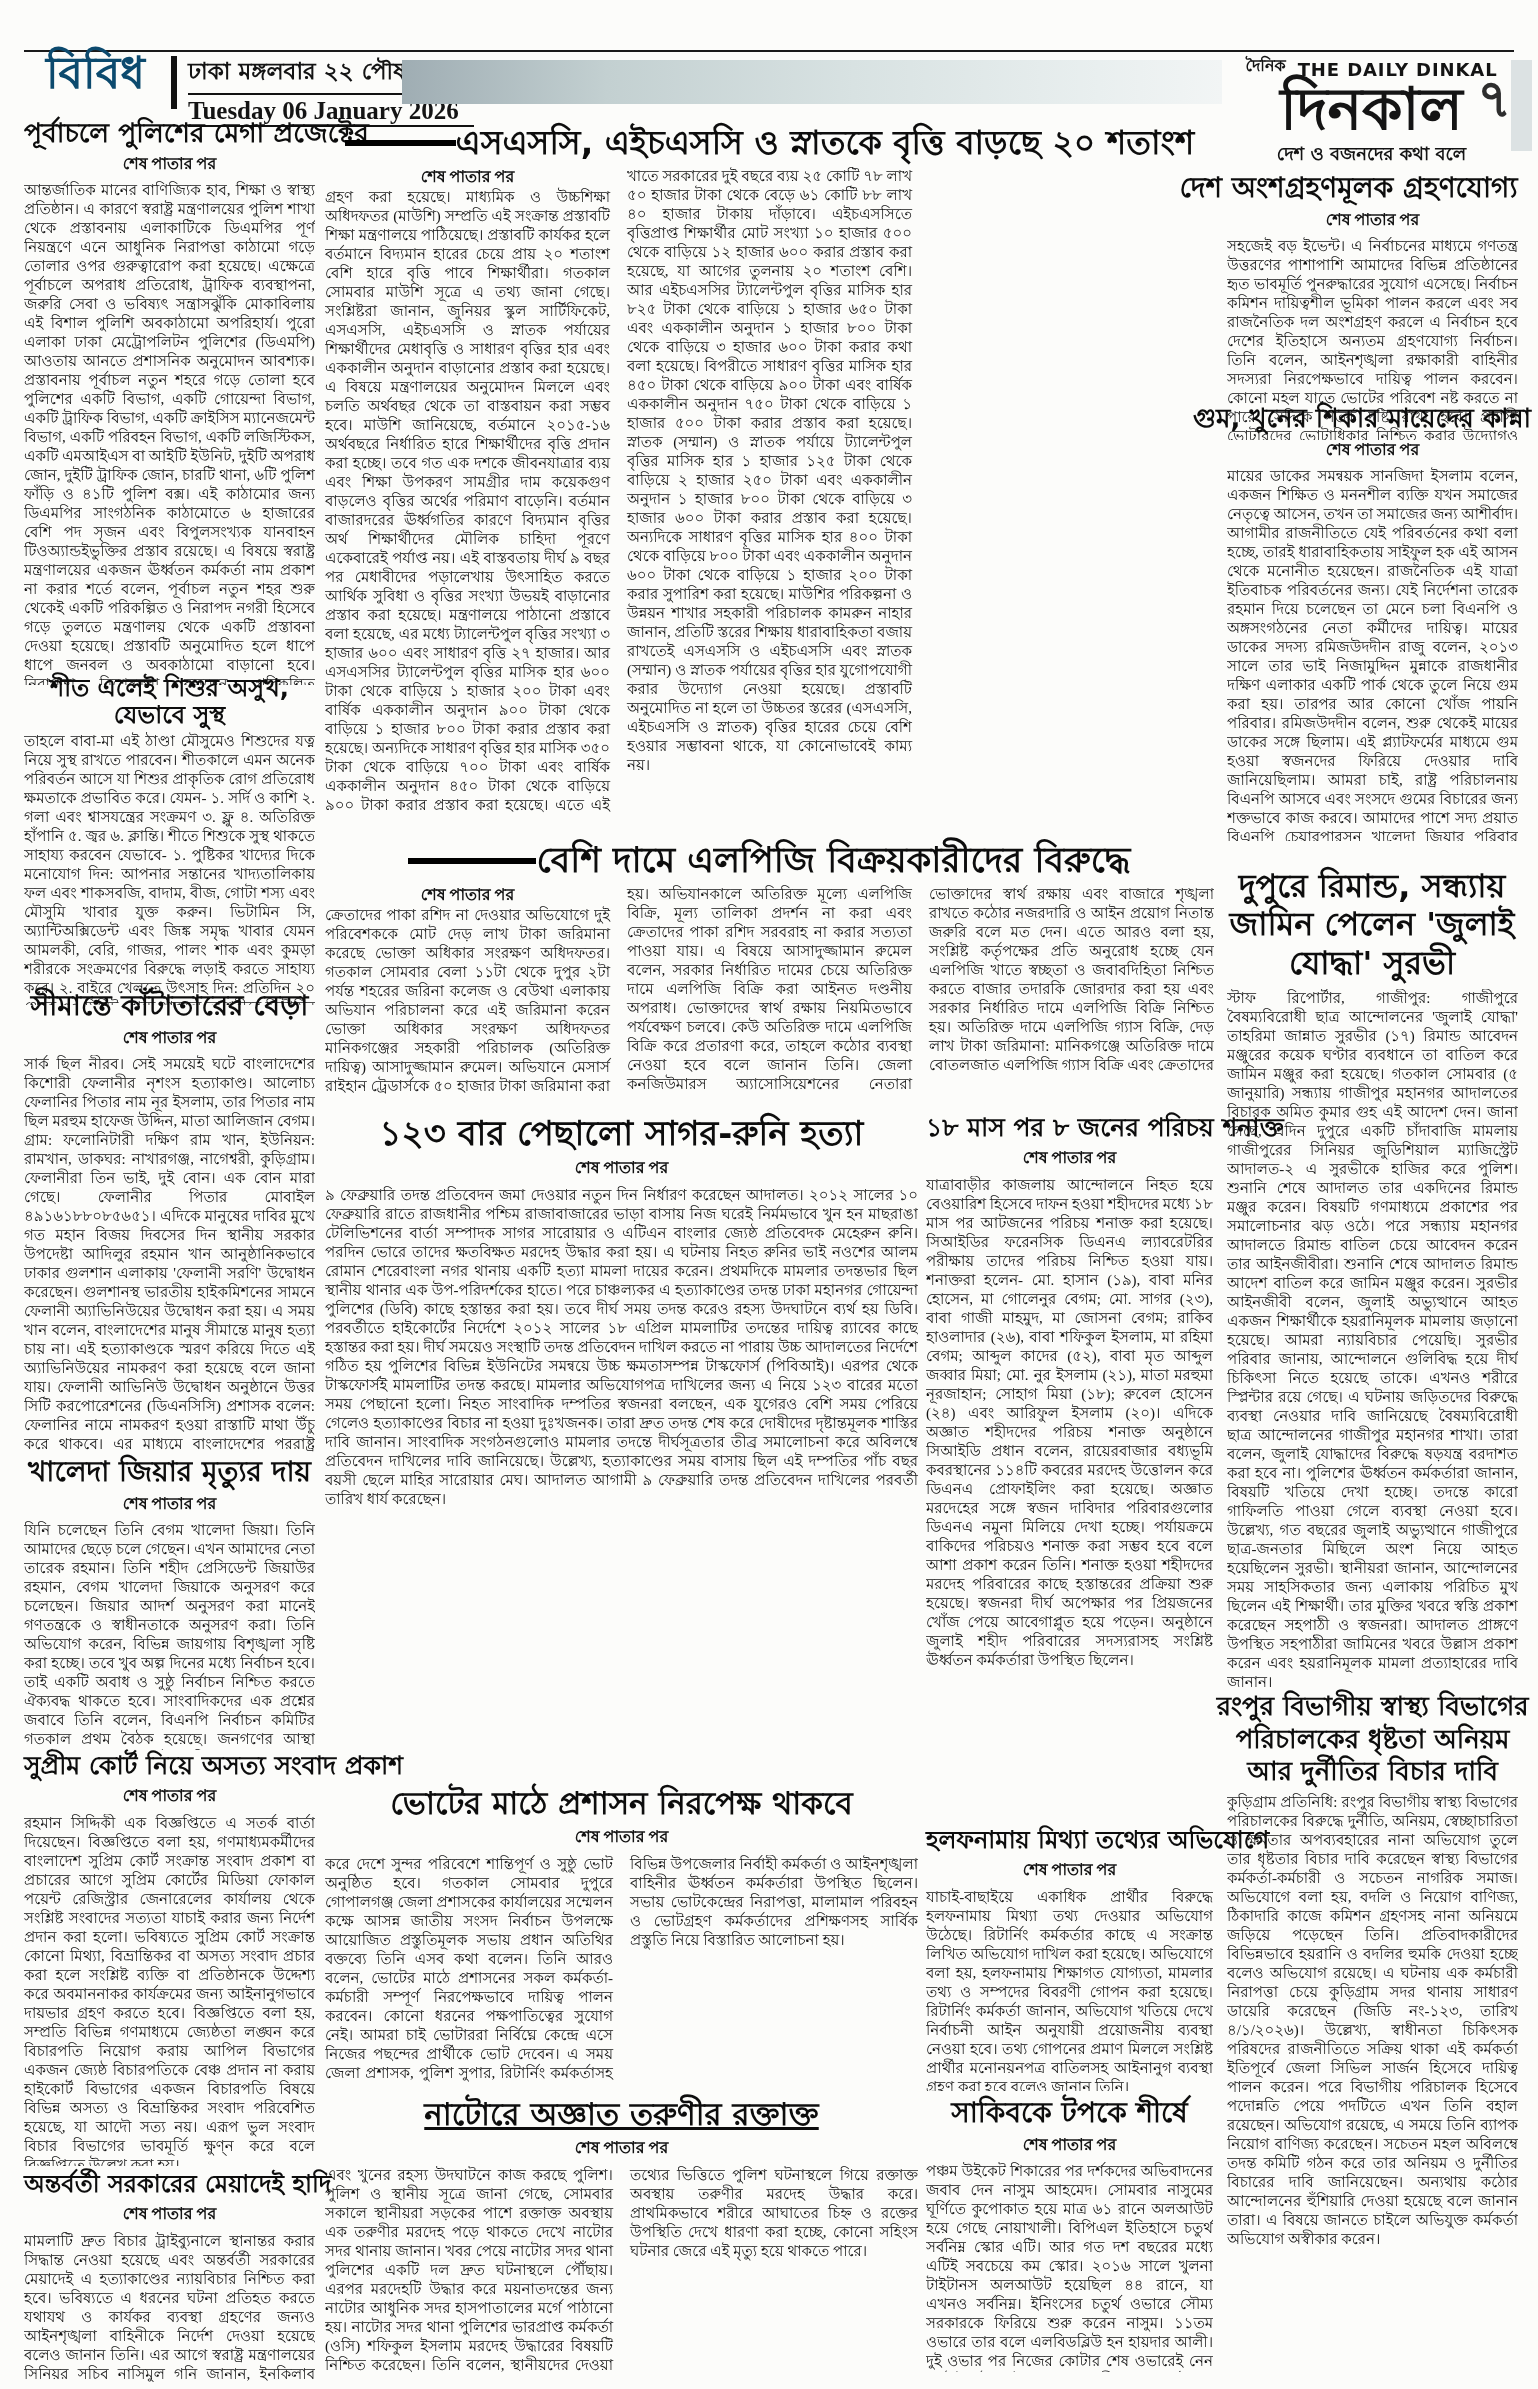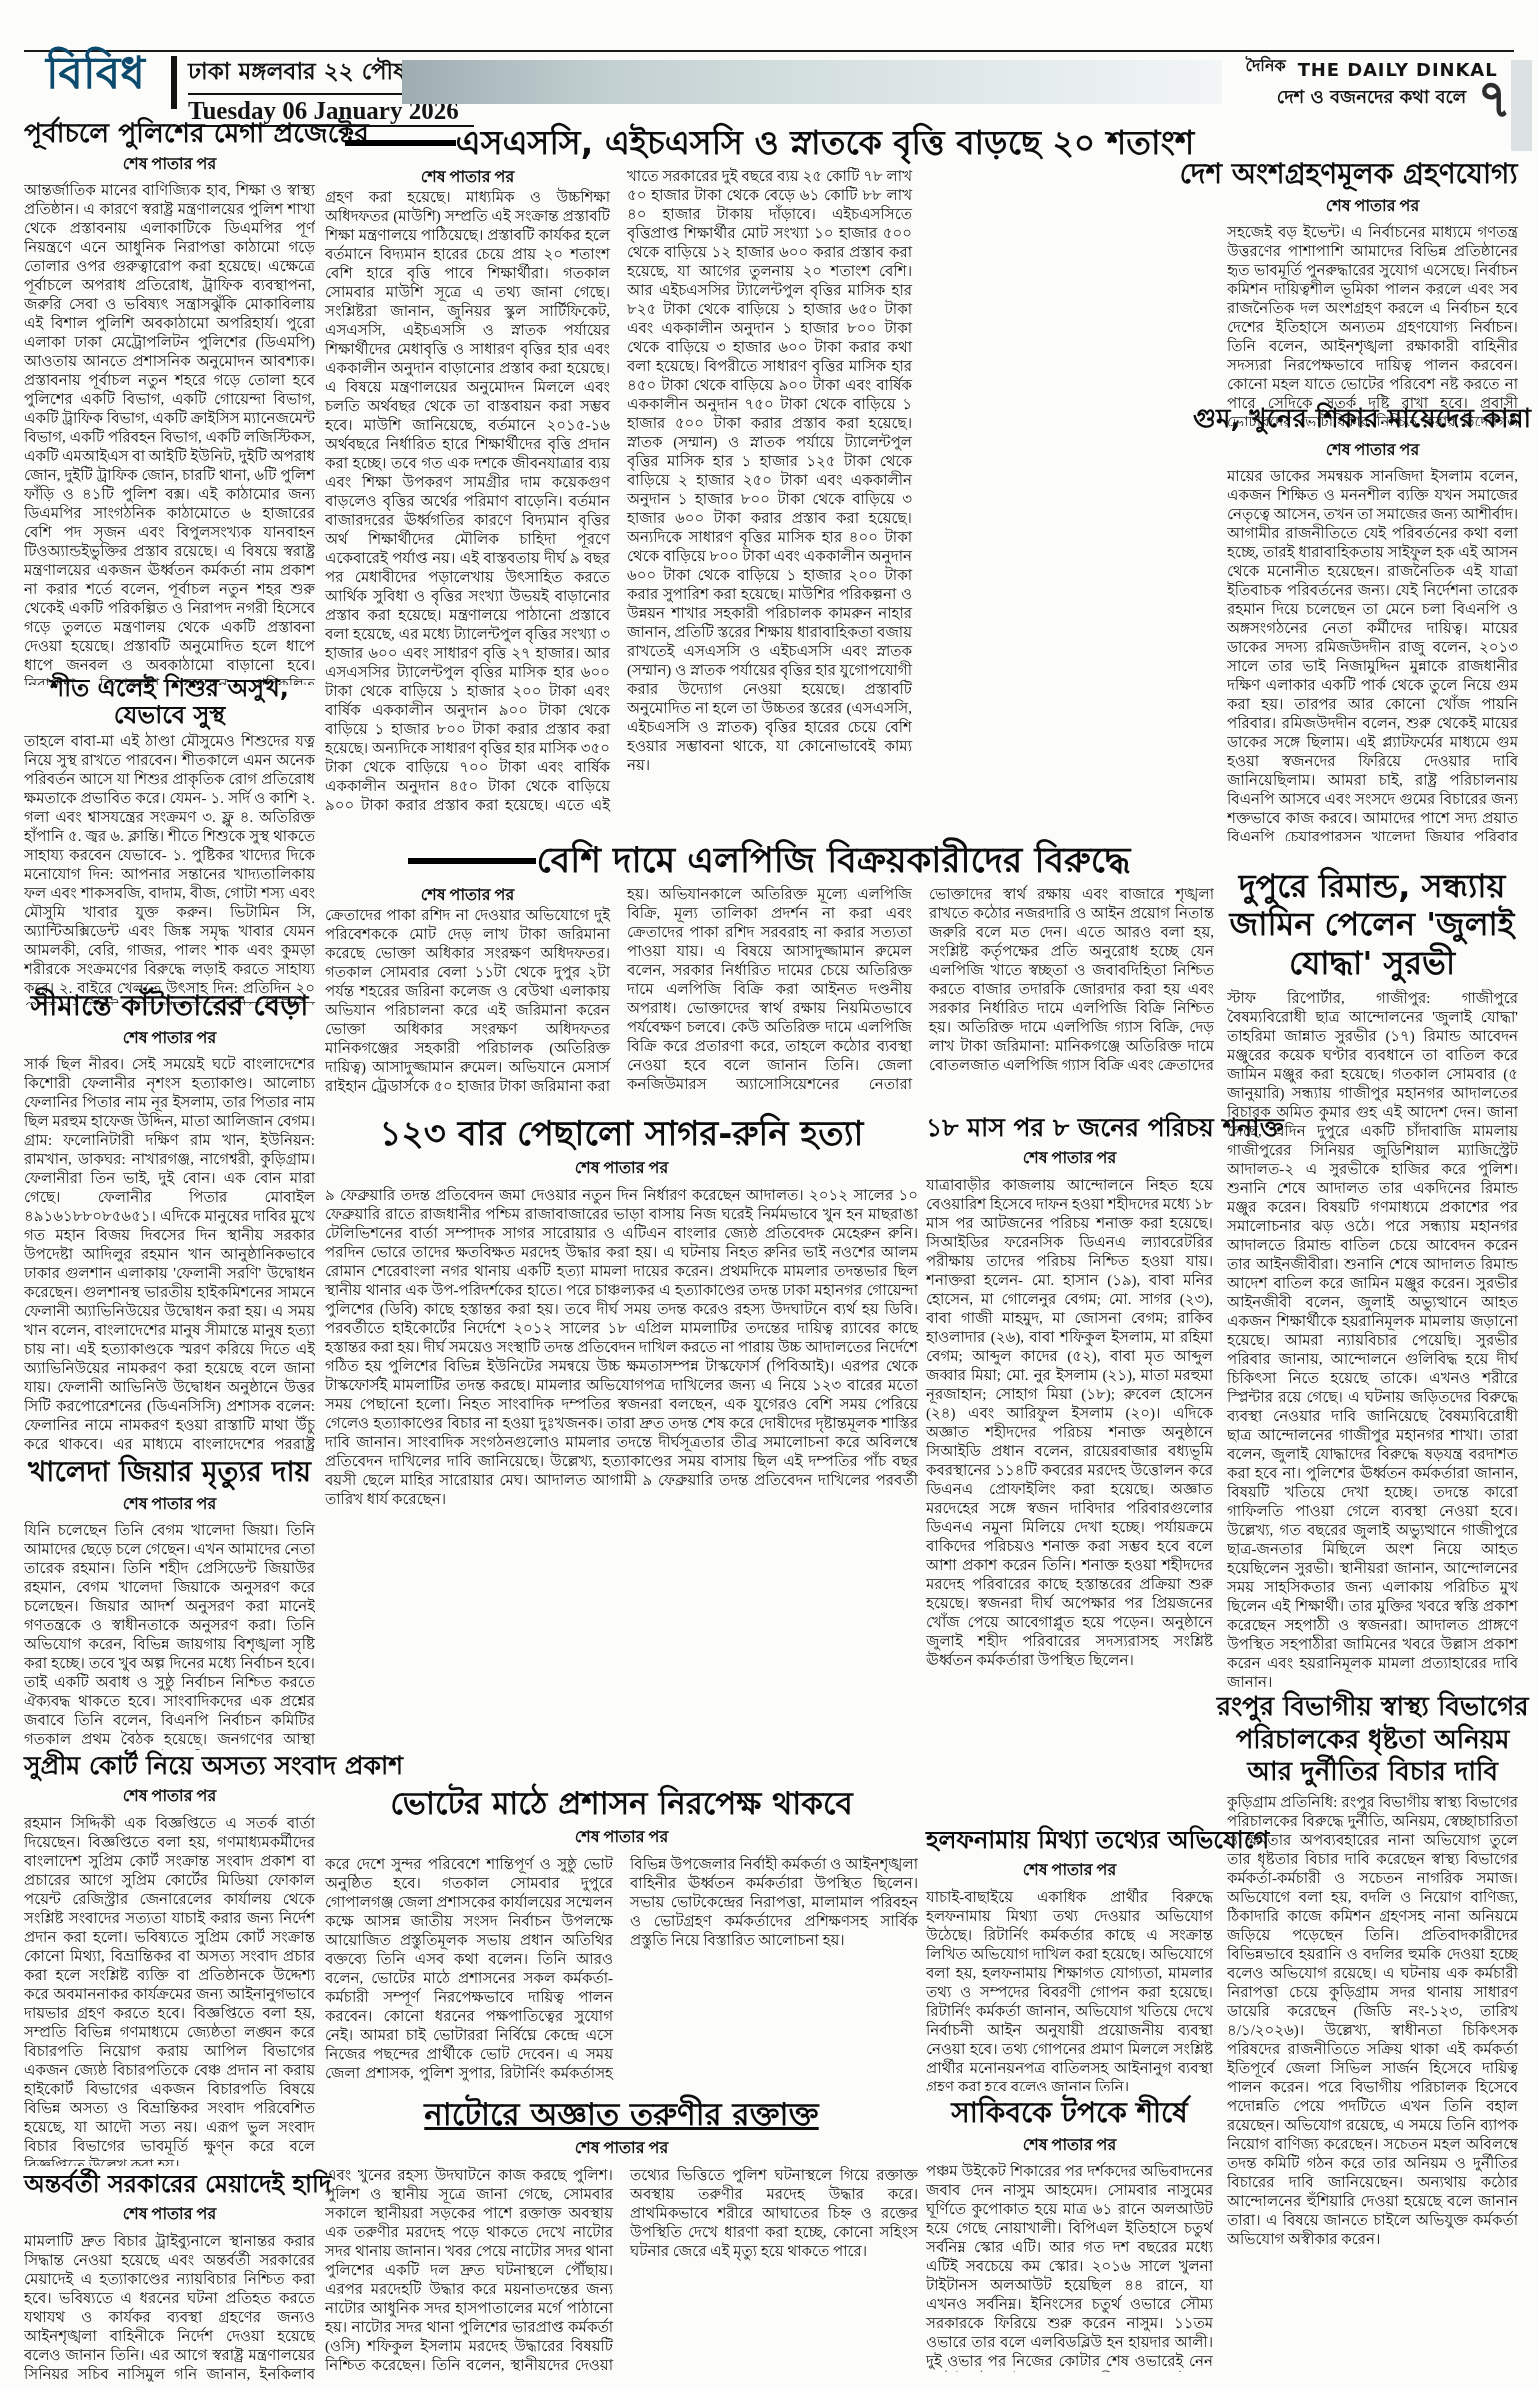--- a/index.html
+++ b/index.html
@@ -49,20 +49,21 @@
   <div class="datebox">
     <div class="date-bn">ঢাকা মঙ্গলবার ২২ পৌষ ১৪৩২</div>
     <div class="date-en">Tuesday 06 January 2026</div>
   </div>
   <div class="gradbar"></div>
   <div class="masthead">
     <div class="mast-row">
       <span class="mast-prefix">দৈনিক</span>
       <span class="mast-en">THE DAILY DINKAL</span>
     </div>
+    <div class="mast-logo">দিনকাল</div>
     <div class="mast-tag">দেশ ও বজনদের কথা বলে</div>
   </div>
   <div class="pagebar"></div>
   <div class="pagenum">৭</div>
 
   <article class="art" style="left:24px;top:118px;width:291px;">
     <h2 class="hl nowrap" style="font-size:26.5px;">পূর্বাচলে পুলিশের মেগা প্রজেক্টের</h2>
     <div class="dl">শেষ পাতার পর</div>
     <div class="bd" style="height:504px;">আন্তর্জাতিক মানের বাণিজ্যিক হাব, শিক্ষা ও স্বাস্থ্য প্রতিষ্ঠান। এ কারণে স্বরাষ্ট্র মন্ত্রণালয়ের পুলিশ শাখা থেকে প্রস্তাবনায় এলাকাটিকে ডিএমপির পূর্ণ নিয়ন্ত্রণে এনে আধুনিক নিরাপত্তা কাঠামো গড়ে তোলার ওপর গুরুত্বারোপ করা হয়েছে। এক্ষেত্রে পূর্বাচলে অপরাধ প্রতিরোধ, ট্রাফিক ব্যবস্থাপনা, জরুরি সেবা ও ভবিষ্যৎ সন্ত্রাসঝুঁকি মোকাবিলায় এই বিশাল পুলিশি অবকাঠামো অপরিহার্য। পুরো এলাকা ঢাকা মেট্রোপলিটন পুলিশের (ডিএমপি) আওতায় আনতে প্রশাসনিক অনুমোদন আবশ্যক। প্রস্তাবনায় পূর্বাচল নতুন শহরে গড়ে তোলা হবে পুলিশের একটি বিভাগ, একটি গোয়েন্দা বিভাগ, একটি ট্রাফিক বিভাগ, একটি ক্রাইসিস ম্যানেজমেন্ট বিভাগ, একটি পরিবহন বিভাগ, একটি লজিস্টিকস, একটি এমআইএস বা আইটি ইউনিট, দুইটি অপরাধ জোন, দুইটি ট্রাফিক জোন, চারটি থানা, ৬টি পুলিশ ফাঁড়ি ও ৪১টি পুলিশ বক্স। এই কাঠামোর জন্য ডিএমপির সাংগঠনিক কাঠামোতে ৬ হাজারের বেশি পদ সৃজন এবং বিপুলসংখ্যক যানবাহন টিওঅ্যান্ডইভুক্তির প্রস্তাব রয়েছে। এ বিষয়ে স্বরাষ্ট্র মন্ত্রণালয়ের একজন ঊর্ধ্বতন কর্মকর্তা নাম প্রকাশ না করার শর্তে বলেন, পূর্বাচল নতুন শহর শুরু থেকেই একটি পরিকল্পিত ও নিরাপদ নগরী হিসেবে গড়ে তুলতে মন্ত্রণালয় থেকে একটি প্রস্তাবনা দেওয়া হয়েছে। প্রস্তাবটি অনুমোদিত হলে ধাপে ধাপে জনবল ও অবকাঠামো বাড়ানো হবে। নিরাপত্তা বিশ্লেষকরা বলছেন, পরিকল্পিত নগরায়ণের সঙ্গে সামঞ্জস্য রেখে পুলিশি অবকাঠামো গড়ে তোলা হলে ভবিষ্যতের ঝুঁকি অনেকাংশে কমে আসবে।</div>
   </article>
@@ -147,21 +148,21 @@
     <div class="dl">শেষ পাতার পর</div>
     <div class="bd" style="height:203px;">যাচাই-বাছাইয়ে একাধিক প্রার্থীর বিরুদ্ধে হলফনামায় মিথ্যা তথ্য দেওয়ার অভিযোগ উঠেছে। রিটার্নিং কর্মকর্তার কাছে এ সংক্রান্ত লিখিত অভিযোগ দাখিল করা হয়েছে। অভিযোগে বলা হয়, হলফনামায় শিক্ষাগত যোগ্যতা, মামলার তথ্য ও সম্পদের বিবরণী গোপন করা হয়েছে। রিটার্নিং কর্মকর্তা জানান, অভিযোগ খতিয়ে দেখে নির্বাচনী আইন অনুযায়ী প্রয়োজনীয় ব্যবস্থা নেওয়া হবে। তথ্য গোপনের প্রমাণ মিললে সংশ্লিষ্ট প্রার্থীর মনোনয়নপত্র বাতিলসহ আইনানুগ ব্যবস্থা গ্রহণ করা হবে বলেও জানান তিনি।</div>
   </article>
 
   <article class="art" style="left:926px;top:2097px;width:287px;">
     <h2 class="hl" style="font-size:28px;">সাকিবকে টপকে শীর্ষে</h2>
     <div class="dl">শেষ পাতার পর</div>
     <div class="bd" style="height:210px;">পঞ্চম উইকেট শিকারের পর দর্শকদের অভিবাদনের জবাব দেন নাসুম আহমেদ। সোমবার নাসুমের ঘূর্ণিতে কুপোকাত হয়ে মাত্র ৬১ রানে অলআউট হয়ে গেছে নোয়াখালী। বিপিএল ইতিহাসে চতুর্থ সর্বনিম্ন স্কোর এটি। আর গত দশ বছরের মধ্যে এটিই সবচেয়ে কম স্কোর। ২০১৬ সালে খুলনা টাইটানস অলআউট হয়েছিল ৪৪ রানে, যা এখনও সর্বনিম্ন। ইনিংসের চতুর্থ ওভারে সৌম্য সরকারকে ফিরিয়ে শুরু করেন নাসুম। ১১তম ওভারে তার বলে এলবিডব্লিউ হন হায়দার আলী। দুই ওভার পর নিজের কোটার শেষ ওভারেই নেন ৩ উইকেট। ওই ওভারের তৃতীয় ও চতুর্থ বলে আউট হন মেহেদি হাসান রানা ও জহির খান। এক বল বিরতি দিয়ে শেষ বলে ফেরেন বিলাল সামি। উল্লাসে মাতেন নাসুম।</div>
   </article>
 
-  <article class="art" style="left:1227px;top:158px;width:291px;">
+  <article class="art" style="left:1227px;top:172px;width:291px;">
     <h2 class="hl nowrap" style="font-size:28px;margin-left:-48px;width:calc(100% + 48px);">দেশ অংশগ্রহণমূলক গ্রহণযোগ্য</h2>
     <div class="dl">শেষ পাতার পর</div>
     <div class="bd" style="height:203px;">সহজেই বড় ইভেন্ট। এ নির্বাচনের মাধ্যমে গণতন্ত্র উত্তরণের পাশাপাশি আমাদের বিভিন্ন প্রতিষ্ঠানের হৃত ভাবমূর্তি পুনরুদ্ধারের সুযোগ এসেছে। নির্বাচন কমিশন দায়িত্বশীল ভূমিকা পালন করলে এবং সব রাজনৈতিক দল অংশগ্রহণ করলে এ নির্বাচন হবে দেশের ইতিহাসে অন্যতম গ্রহণযোগ্য নির্বাচন। তিনি বলেন, আইনশৃঙ্খলা রক্ষাকারী বাহিনীর সদস্যরা নিরপেক্ষভাবে দায়িত্ব পালন করবেন। কোনো মহল যাতে ভোটের পরিবেশ নষ্ট করতে না পারে সেদিকে সতর্ক দৃষ্টি রাখা হবে। প্রবাসী ভোটারদের ভোটাধিকার নিশ্চিত করার উদ্যোগও প্রশংসনীয় বলে উল্লেখ করেন তিনি।</div>
   </article>
 
   <article class="art" style="left:1227px;top:404px;width:291px;">
     <h2 class="hl nowrap" style="font-size:26px;margin-left:-34px;width:calc(100% + 34px);">গুম, খুনের শিকার মায়েদের কান্না</h2>
     <div class="dl">শেষ পাতার পর</div>
     <div class="bd" style="height:374px;">মায়ের ডাকের সমন্বয়ক সানজিদা ইসলাম বলেন, একজন শিক্ষিত ও মননশীল ব্যক্তি যখন সমাজের নেতৃত্বে আসেন, তখন তা সমাজের জন্য আশীর্বাদ। আগামীর রাজনীতিতে যেই পরিবর্তনের কথা বলা হচ্ছে, তারই ধারাবাহিকতায় সাইফুল হক এই আসন থেকে মনোনীত হয়েছেন। রাজনৈতিক এই যাত্রা ইতিবাচক পরিবর্তনের জন্য। যেই নির্দেশনা তারেক রহমান দিয়ে চলেছেন তা মেনে চলা বিএনপি ও অঙ্গসংগঠনের নেতা কর্মীদের দায়িত্ব। মায়ের ডাকের সদস্য রমিজউদদীন রাজু বলেন, ২০১৩ সালে তার ভাই নিজামুদ্দিন মুন্নাকে রাজধানীর দক্ষিণ এলাকার একটি পার্ক থেকে তুলে নিয়ে গুম করা হয়। তারপর আর কোনো খোঁজ পায়নি পরিবার। রমিজউদদীন বলেন, শুরু থেকেই মায়ের ডাকের সঙ্গে ছিলাম। এই প্ল্যাটফর্মের মাধ্যমে গুম হওয়া স্বজনদের ফিরিয়ে দেওয়ার দাবি জানিয়েছিলাম। আমরা চাই, রাষ্ট্র পরিচালনায় বিএনপি আসবে এবং সংসদে গুমের বিচারের জন্য শক্তভাবে কাজ করবে। আমাদের পাশে সদ্য প্রয়াত বিএনপি চেয়ারপারসন খালেদা জিয়ার পরিবার ছিল। মায়ের ডাকের সদস্য মঞ্জুর হোসেনের সঞ্চালনায় অনুষ্ঠানে তেজগাঁও থানা বিএনপির আহ্বায়ক মিরাজ উদ্দিনসহ গুমের শিকার ব্যক্তিদের পরিবারের সদস্যরা উপস্থিত ছিলেন।</div>
   </article>

